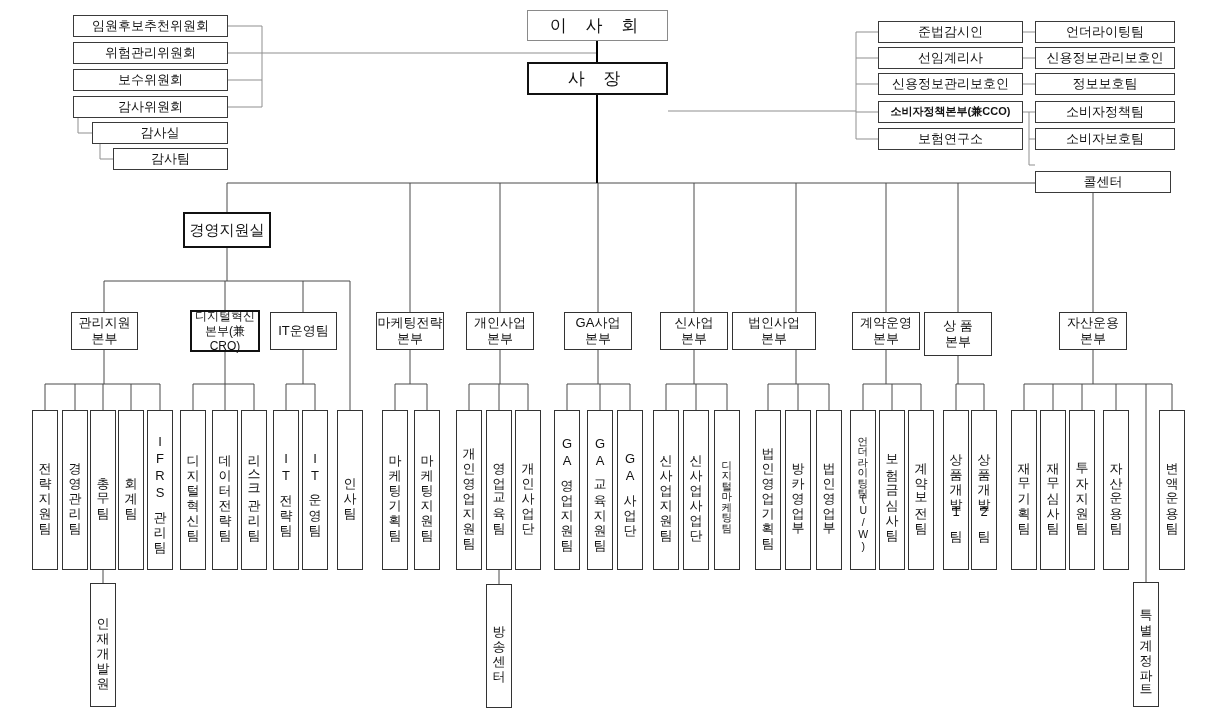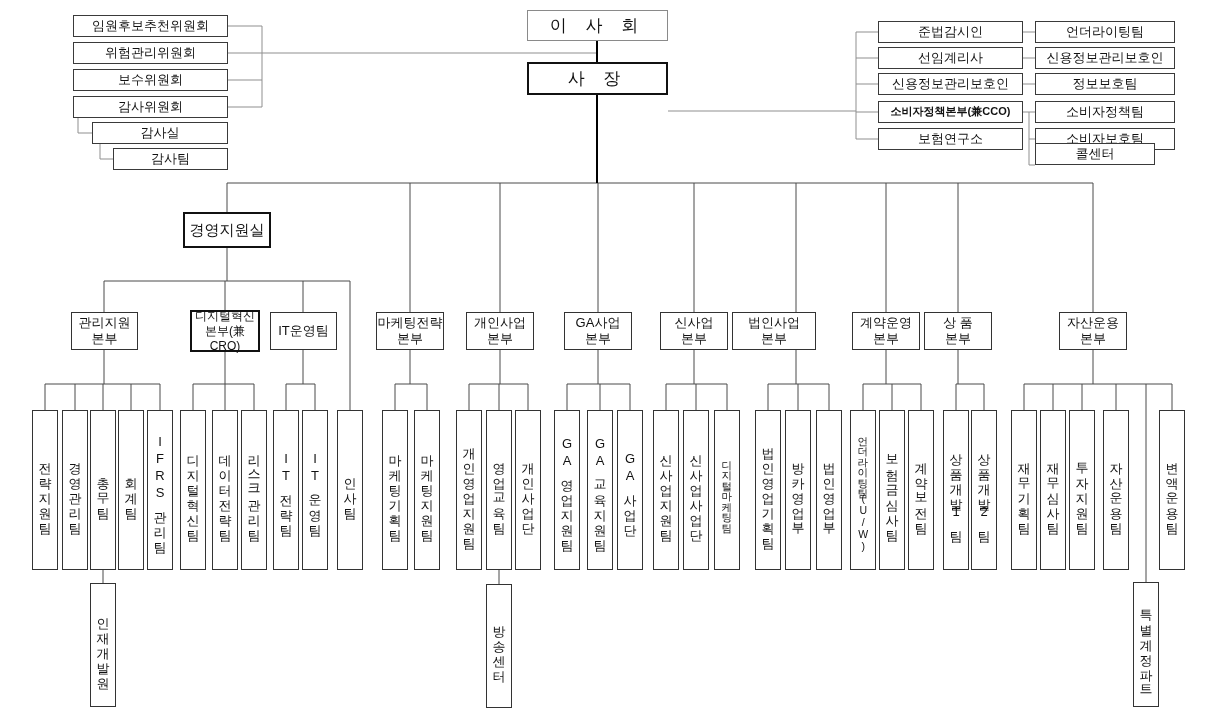--- a/index.html
+++ b/index.html
@@ -52,42 +52,42 @@
   <div class="box h gray-b" style="left:878px;top:47px;width:145px;height:22px">선임계리사</div>
   <div class="box h gray-b" style="left:878px;top:73px;width:145px;height:22px">신용정보관리보호인</div>
   <div class="box h gray-b sm" style="left:878px;top:101px;width:145px;height:22px">소비자정책본부(兼CCO)</div>
   <div class="box h gray-b" style="left:878px;top:128px;width:145px;height:22px">보험연구소</div>
 
   <div class="box h gray-b" style="left:1035px;top:21px;width:140px;height:22px">언더라이팅팀</div>
   <div class="box h gray-b" style="left:1035px;top:47px;width:140px;height:22px">신용정보관리보호인</div>
   <div class="box h gray-b" style="left:1035px;top:73px;width:140px;height:22px">정보보호팀</div>
   <div class="box h gray-b" style="left:1035px;top:101px;width:140px;height:22px">소비자정책팀</div>
   <div class="box h gray-b" style="left:1035px;top:128px;width:140px;height:22px">소비자보호팀</div>
-  <div class="box h gray-b" style="left:1035px;top:143px;width:120px;height:22px">콜센터</div>
+  <div class="box h gray-b" style="left:1035px;top:171px;width:136px;height:22px">콜센터</div>
 
   <div class="box h bold2" style="left:183px;top:212px;width:88px;height:36px;font-size:15px">경영지원실</div>
 
   <div class="box h" style="left:71px;top:312px;width:67px;height:38px">관리지원
 본부</div>
   <div class="box h bold2" style="left:190px;top:310px;width:70px;height:42px;font-size:12px">디지털혁신
 본부(兼CRO)</div>
   <div class="box h" style="left:270px;top:312px;width:67px;height:38px">IT운영팀</div>
   <div class="box h" style="left:376px;top:312px;width:68px;height:38px">마케팅전략
 본부</div>
   <div class="box h" style="left:466px;top:312px;width:68px;height:38px">개인사업
 본부</div>
   <div class="box h" style="left:564px;top:312px;width:68px;height:38px">GA사업
 본부</div>
   <div class="box h" style="left:660px;top:312px;width:68px;height:38px">신사업
 본부</div>
   <div class="box h" style="left:732px;top:312px;width:84px;height:38px">법인사업
 본부</div>
   <div class="box h" style="left:852px;top:312px;width:68px;height:38px">계약운영
 본부</div>
-  <div class="box h" style="left:924px;top:312px;width:68px;height:38px">상 품
+  <div class="box h" style="left:924px;top:312px;width:68px;height:44px">상 품
 본부</div>
   <div class="box h" style="left:1059px;top:312px;width:68px;height:38px">자산운용
 본부</div>
 
   <div class="box v" style="left:32px;top:410px;width:26px;height:160px">전략지원팀</div>
   <div class="box v" style="left:62px;top:410px;width:26px;height:160px">경영관리팀</div>
   <div class="box v" style="left:90px;top:410px;width:26px;height:160px">총무팀</div>
   <div class="box v" style="left:118px;top:410px;width:26px;height:160px">회계팀</div>
   <div class="box v" style="left:147px;top:410px;width:26px;height:160px">IFRS관리팀</div>
   <div class="box v" style="left:180px;top:410px;width:26px;height:160px">디지털혁신팀</div>

